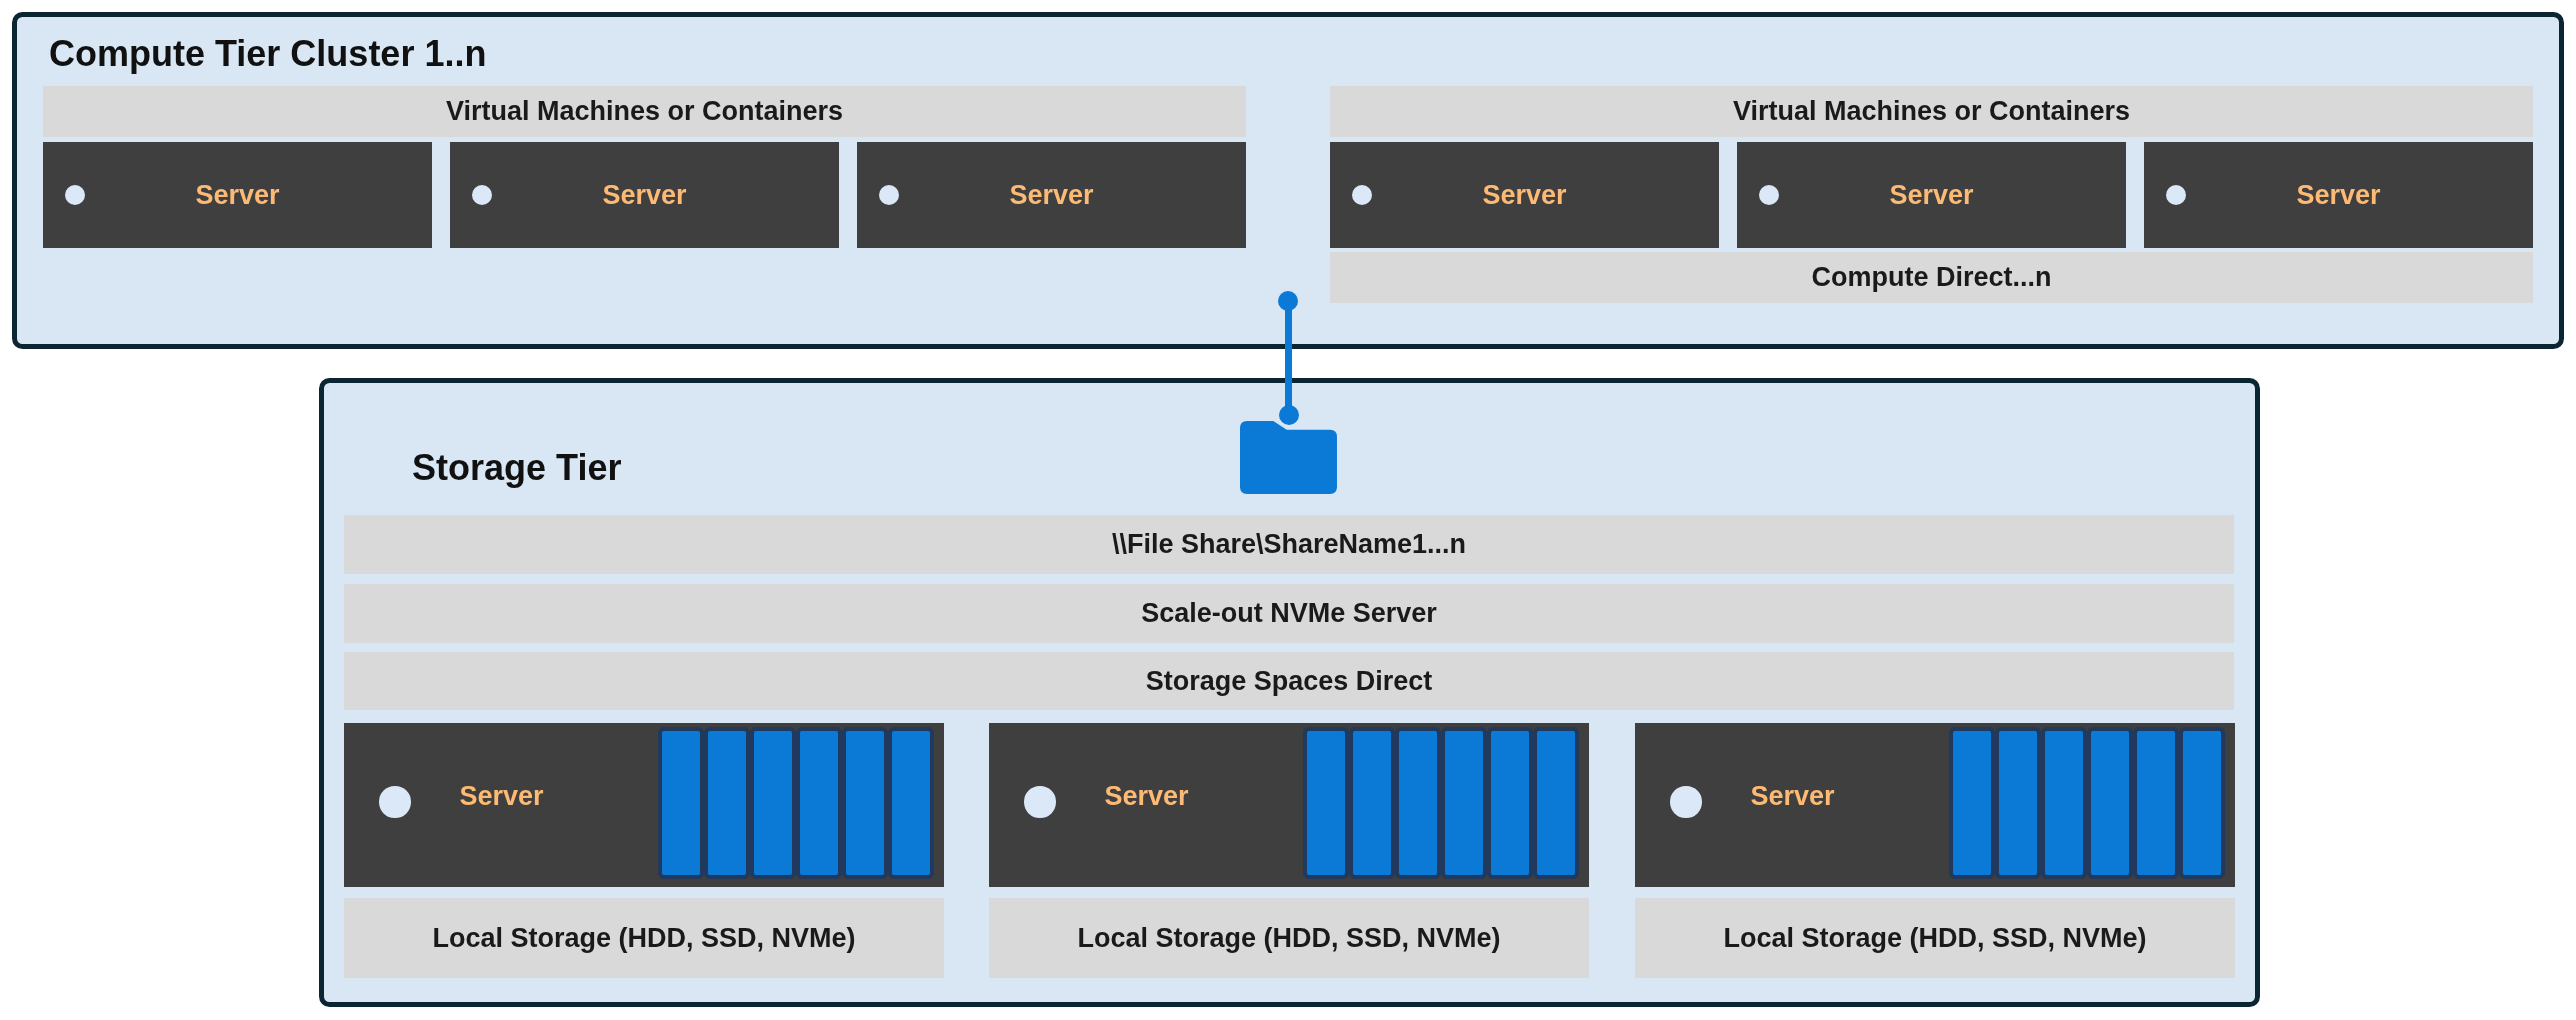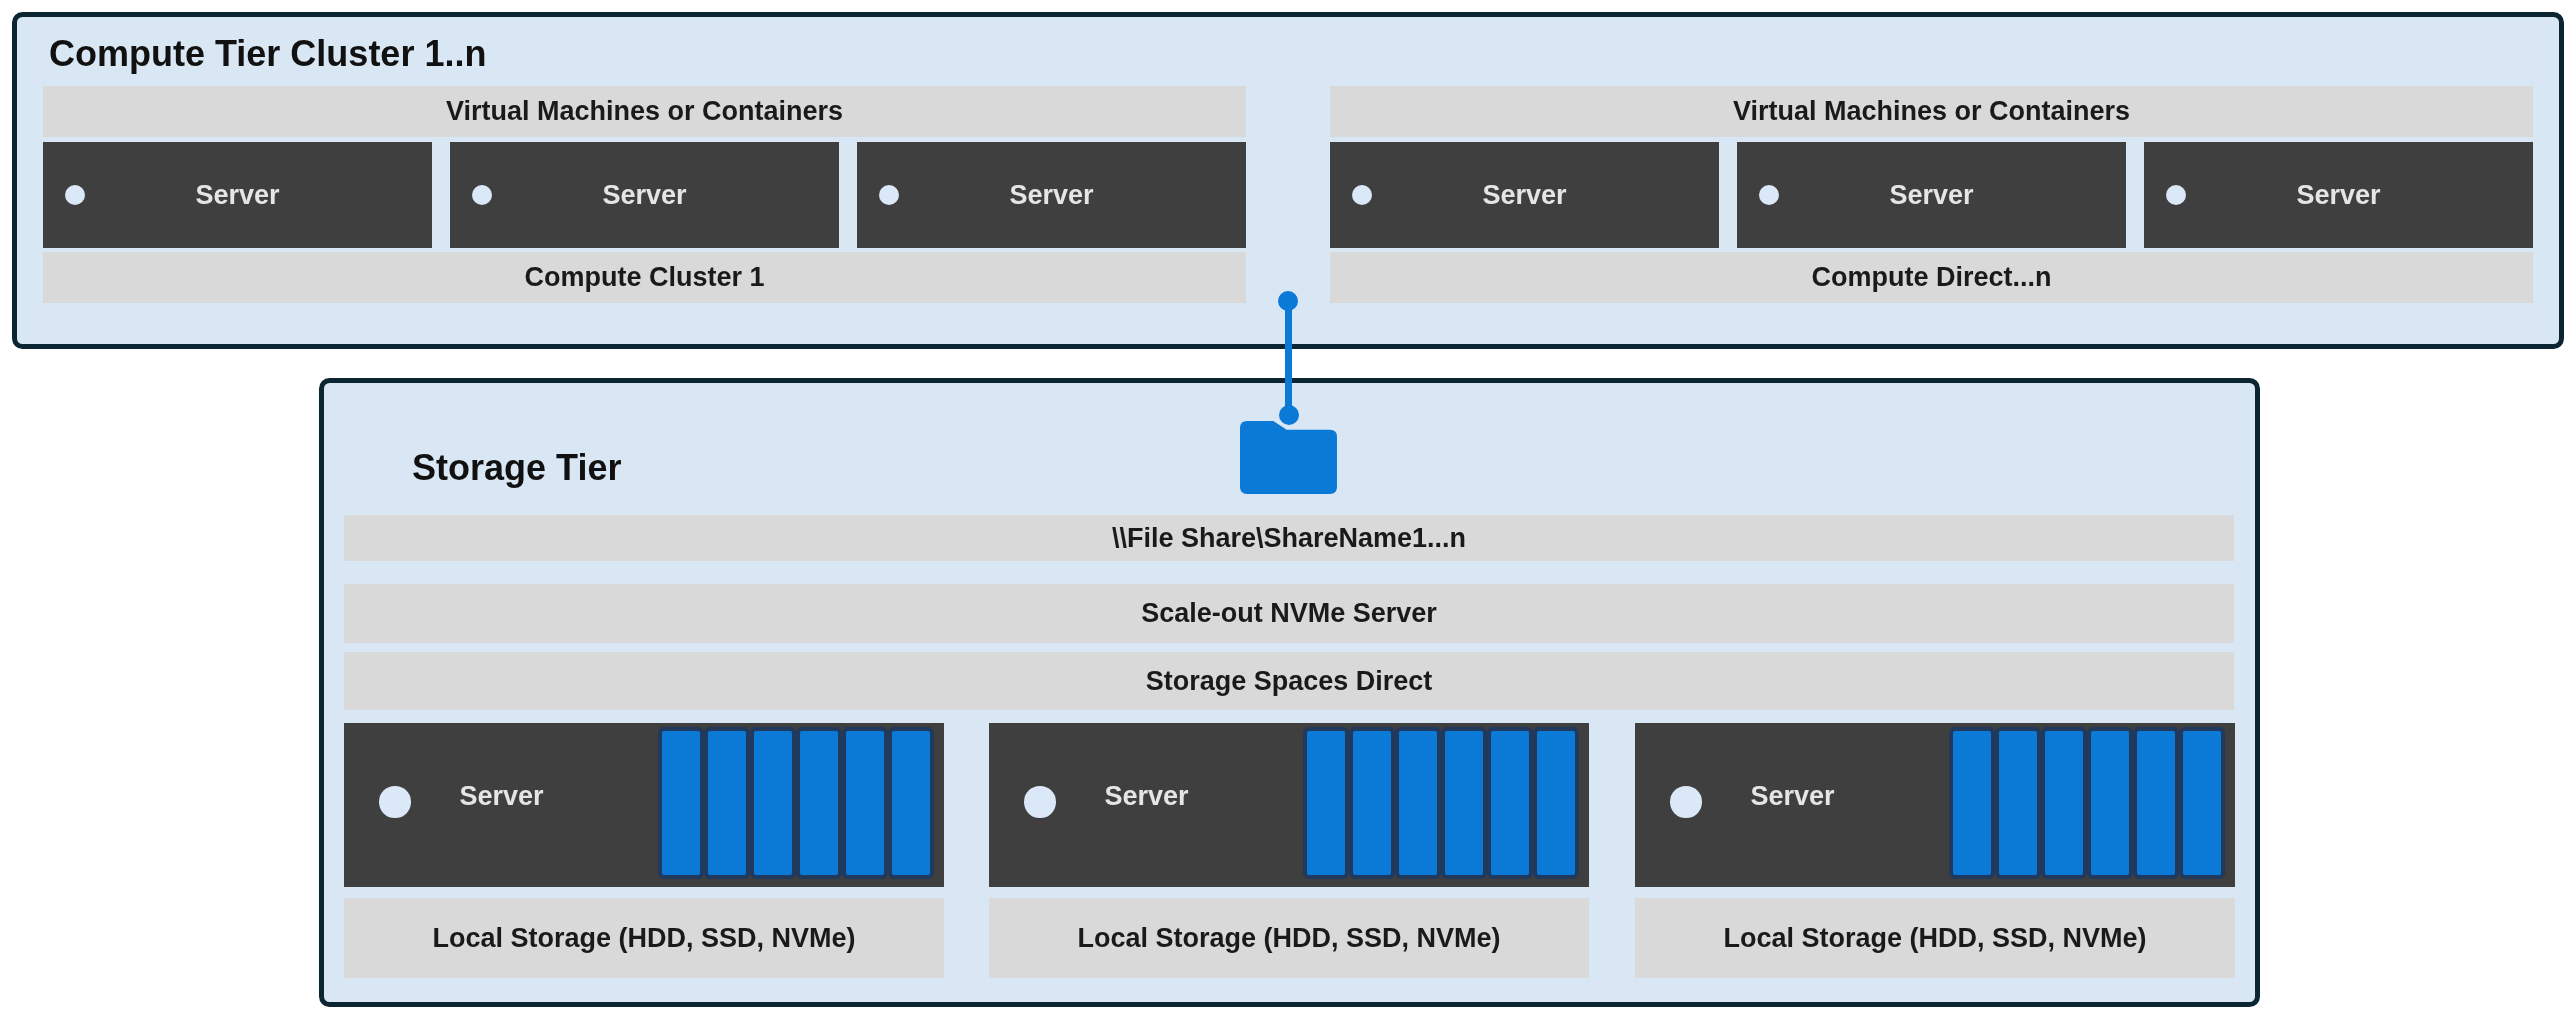--- a/index.html
+++ b/index.html
@@ -46,21 +46,21 @@
     background: #dbe8f7;
     border-radius: 50%;
   }
   .srv-label-wrap {
     position: absolute;
     display: flex;
     align-items: center;
     justify-content: center;
   }
   .srv-label {
-    color: #e5e5e5;
+    color: #fdba74;
     font-size: 27px;
     white-space: nowrap;
   }
   .disk-array {
     position: absolute;
     left: 314px; top: 4.1px;
     width: 276px; height: 152px;
     display: flex;
   }
   .disk {
@@ -109,23 +109,20 @@
       <span class="srv-label">Server</span>
     </span>
   </div>
   <div class="darkbox" style="left:857px; top:142px; width:389px; height:106px;">
     <span class="led" style="left:21.6px; top:43px; width:20px; height:20px;"></span>
     <span class="srv-label-wrap" style="left:0; top:0; width:389px; height:106px;">
       <span class="srv-label">Server</span>
     </span>
   </div>
 
-  <div class="graybar" style="left:43px; top:252px; width:1203px; height:51px;">
-    <span>Compute Cluster 1</span>
-  </div>
 
   <div class="graybar" style="left:1330px; top:86px; width:1203px; height:51px;">
     <span>Virtual Machines or Containers</span>
   </div>
 
   <div class="darkbox" style="left:1330px; top:142px; width:389px; height:106px;">
     <span class="led" style="left:21.6px; top:43px; width:20px; height:20px;"></span>
     <span class="srv-label-wrap" style="left:0; top:0; width:389px; height:106px;">
       <span class="srv-label">Server</span>
     </span>
@@ -152,21 +149,21 @@
   <div class="connector-line"></div>
   <div class="connector-dot" style="left:1278px; top:291px;"></div>
   <div class="connector-dot" style="left:1279px; top:405px;"></div>
 
   <svg class="abs" style="left:1240px; top:421px;" width="97" height="73" viewBox="0 0 166 125">
     <path d="M12 0 H57 L80 15 H154 Q166 15 166 27 V113 Q166 125 154 125 H12 Q0 125 0 113 V12 Q0 0 12 0 Z" fill="#0b79d6"></path>
   </svg>
 
   <div class="tier-title" style="left:393px; top:450px;margin-left:19px;">Storage Tier</div>
 
-  <div class="graybar" style="left:344px; top:515px; width:1890px; height:46px;">
+  <div class="graybar" style="left:344px; top:515px; width:1890px; height:59px;">
     <span>\\File Share\ShareName1...n</span>
   </div>
   <div class="graybar" style="left:344px; top:584px; width:1890px; height:59px;">
     <span>Scale-out NVMe Server</span>
   </div>
   <div class="graybar" style="left:344px; top:652px; width:1890px; height:58px;">
     <span>Storage Spaces Direct</span>
   </div>
 
   <div class="darkbox" style="left:344px; top:723px; width:600px; height:164px;">

